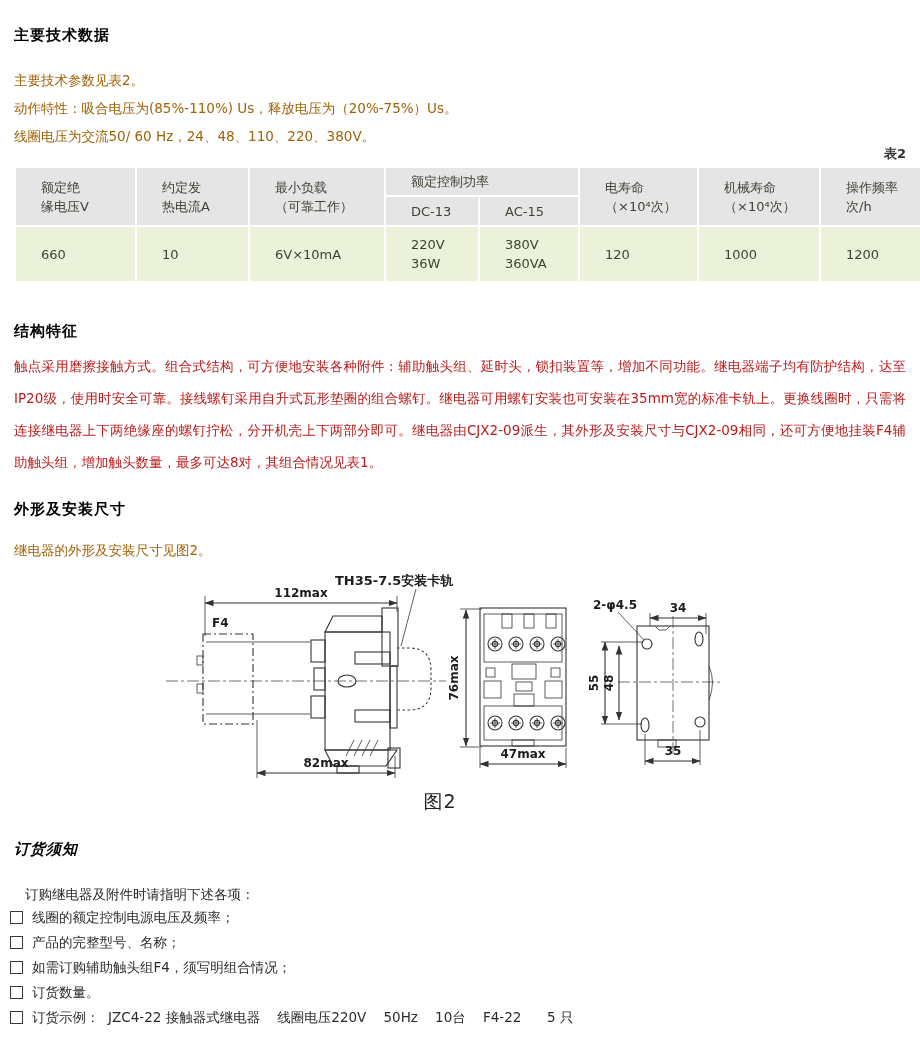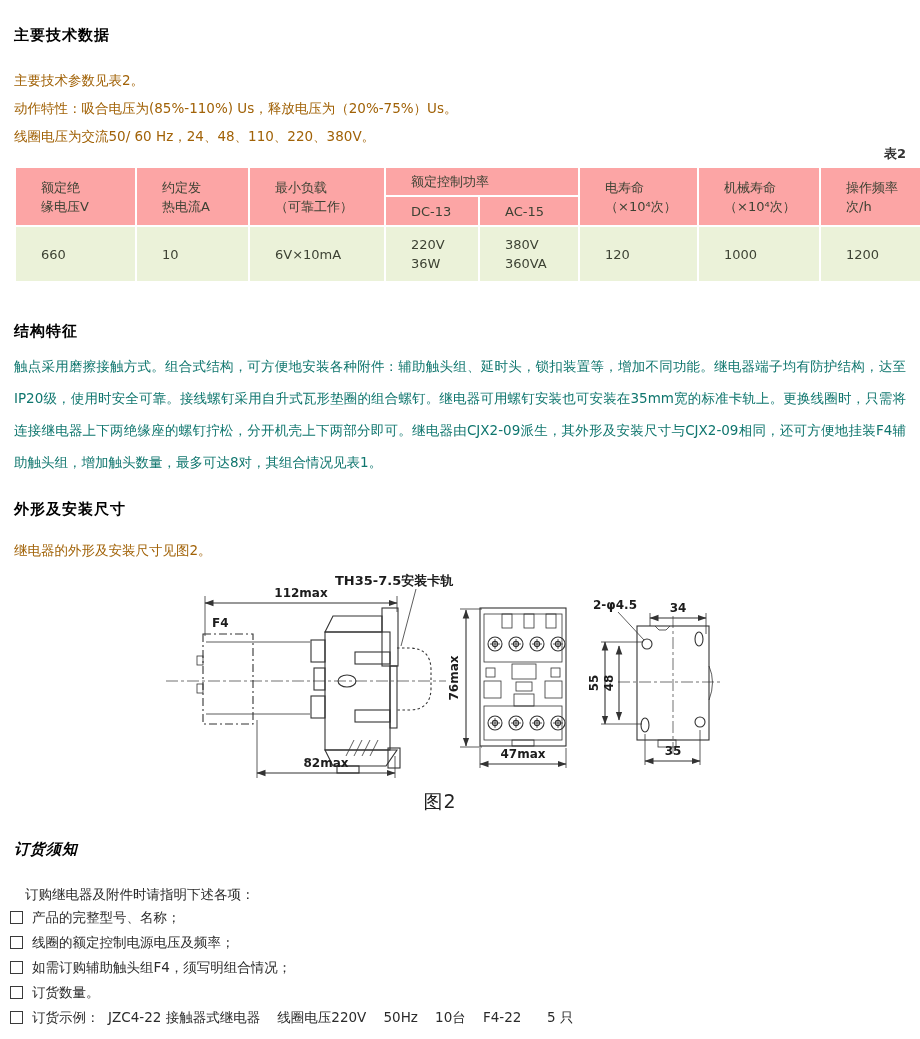--- a/index.html
+++ b/index.html
@@ -19,28 +19,28 @@
 
   table.spec {
     border-collapse:separate; border-spacing:2px;
     width:892px; table-layout:fixed;
     font-size:13px; color:#3d4234;
   }
   table.spec th, table.spec td {
     font-weight:normal; text-align:left; vertical-align:middle;
     padding:4px 6px 4px 25px; white-space:pre-line; line-height:19px;
   }
-  table.spec th { background:#fca5a5;margin-left:16px; }
+  table.spec th { background:#e5e5e5;margin-left:16px; }
   table.spec td { background:#ebf2d9; }
   tr.h1 th { height:24px; }
   tr.h2 th { height:28px; }
   tr.vals td { height:54px; }
 
   .para-justify {
-    width:892px; text-align:justify; line-height:32px; font-size:13.5px; color:#0f766e;
+    width:892px; text-align:justify; line-height:32px; font-size:13.5px; color:#b91c1c;
   }
 
   .fig-caption { width:580px; text-align:center; font-size:19px; color:#222; letter-spacing:1px; }
 
   .order-intro { font-size:13.5px; }
   .order-list { list-style:none; }
   .order-list li {
     font-size:13.5px; line-height:25px; white-space:pre-wrap;
     display:flex; align-items:center;
   }
@@ -256,28 +256,28 @@
 
 <div class="abs fig-caption" style="left:150px; top:789px;">图2</div>
 
 <h2 class="abs sec-heading" style="left:14px; top:840px;font-style:italic;">订货须知</h2>
 
 <div class="abs order-intro" style="left:25px; top:886px;">订购继电器及附件时请指明下述各项：</div>
 
 <ul class="abs order-list" style="left:10px; top:905px;">
   <li>
     <span class="checkbox"></span>
+    <span>线圈的额定控制电源电压及频率；</span>
+  </li>
+  <li>
+    <span class="checkbox"></span>
     <span>产品的完整型号、名称；</span>
   </li>
   <li>
     <span class="checkbox"></span>
-    <span>线圈的额定控制电源电压及频率；</span>
-  </li>
-  <li>
-    <span class="checkbox"></span>
     <span>如需订购辅助触头组F4，须写明组合情况；</span>
   </li>
   <li>
     <span class="checkbox"></span>
     <span>订货数量。</span>
   </li>
   <li>
     <span class="checkbox"></span>
     <span>订货示例：  JZC4-22 接触器式继电器    线圈电压220V    50Hz    10台    F4-22      5 只</span>
   </li>

